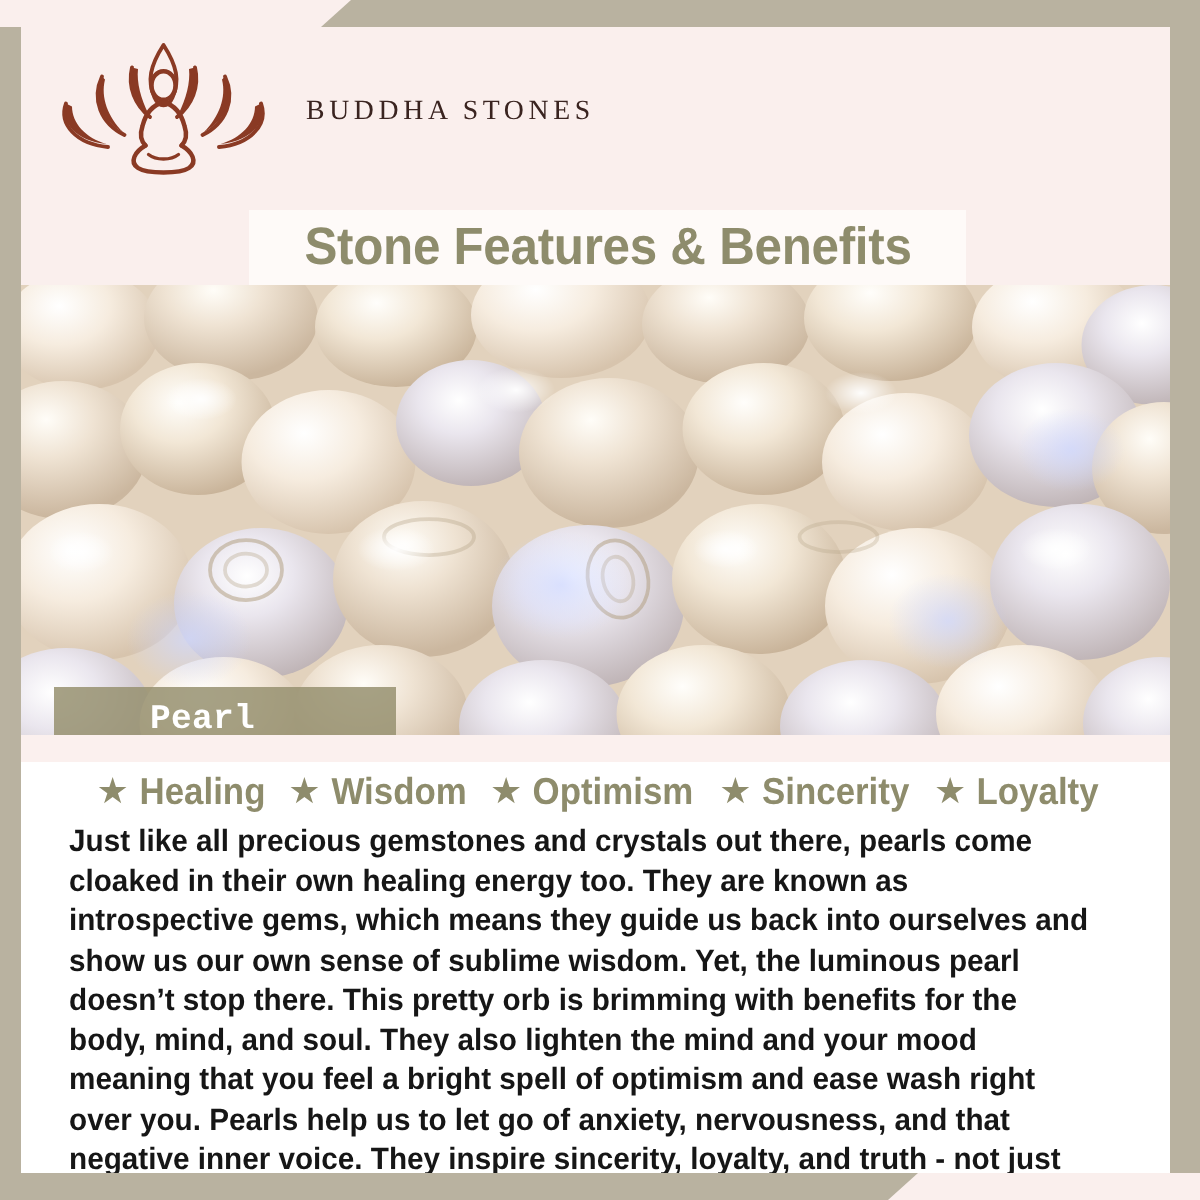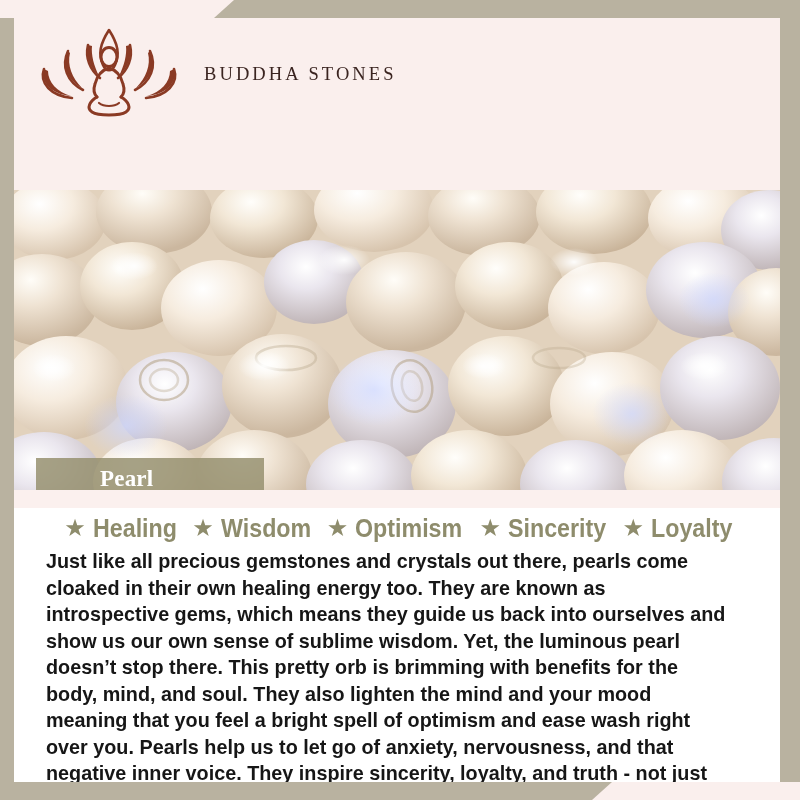--- a/index.html
+++ b/index.html
@@ -64,21 +64,21 @@
   #photo svg{display:block;width:100%;height:100%;}
 
   
   #caption-bar{
     position:absolute;left:22px;top:440px;width:228px;height:42px;
     background:rgba(150,144,112,.85);
     display:flex;align-items:center;
   }
   #caption-text{
     margin-left:64px;color:#ffffff;
-    font-family:Liberation Serif, serif;
+    font-family:Liberation Mono, monospace;
     font-size:23px;font-weight:700;letter-spacing:.2px;
   }
 
   
   #content-panel{
     position:absolute;left:0;top:472px;width:766px;height:292px;
     background:#ffffff;
   }
   #panel-tint{
     position:absolute;left:0;top:0;width:766px;height:18px;
@@ -150,20 +150,23 @@
           <path d="M95 44 C102 46,107 52,109 60 C111 66,110 70,107 73" stroke-width="3"></path>
 
           <path d="M83 73 C76 77,72 84,78 88 C84 92,106 92,112 88 C118 84,114 77,107 73" stroke-width="3"></path>
 
           <path d="M85 79 C90 83,100 83,105 79" stroke-width="2.2"></path>
         </g>
       </svg>
       <div id="brand-name">BUDDHA STONES</div>
     </div>
 
+    <div id="title-band">
+      <div id="title-text">Stone Features &amp; Benefits</div>
+    </div>
 
     <div id="photo">
       <svg viewBox="0 0 766 300" preserveAspectRatio="xMidYMid slice" aria-hidden="true">
         <defs>
           <radialGradient id="pA" cx="36%" cy="30%" r="72%">
             <stop offset="0%" stop-color="#ffffff"></stop>
             <stop offset="45%" stop-color="#f6ecdf"></stop>
             <stop offset="100%" stop-color="#d7c4ad"></stop>
           </radialGradient>
           <radialGradient id="pB" cx="40%" cy="28%" r="70%">

